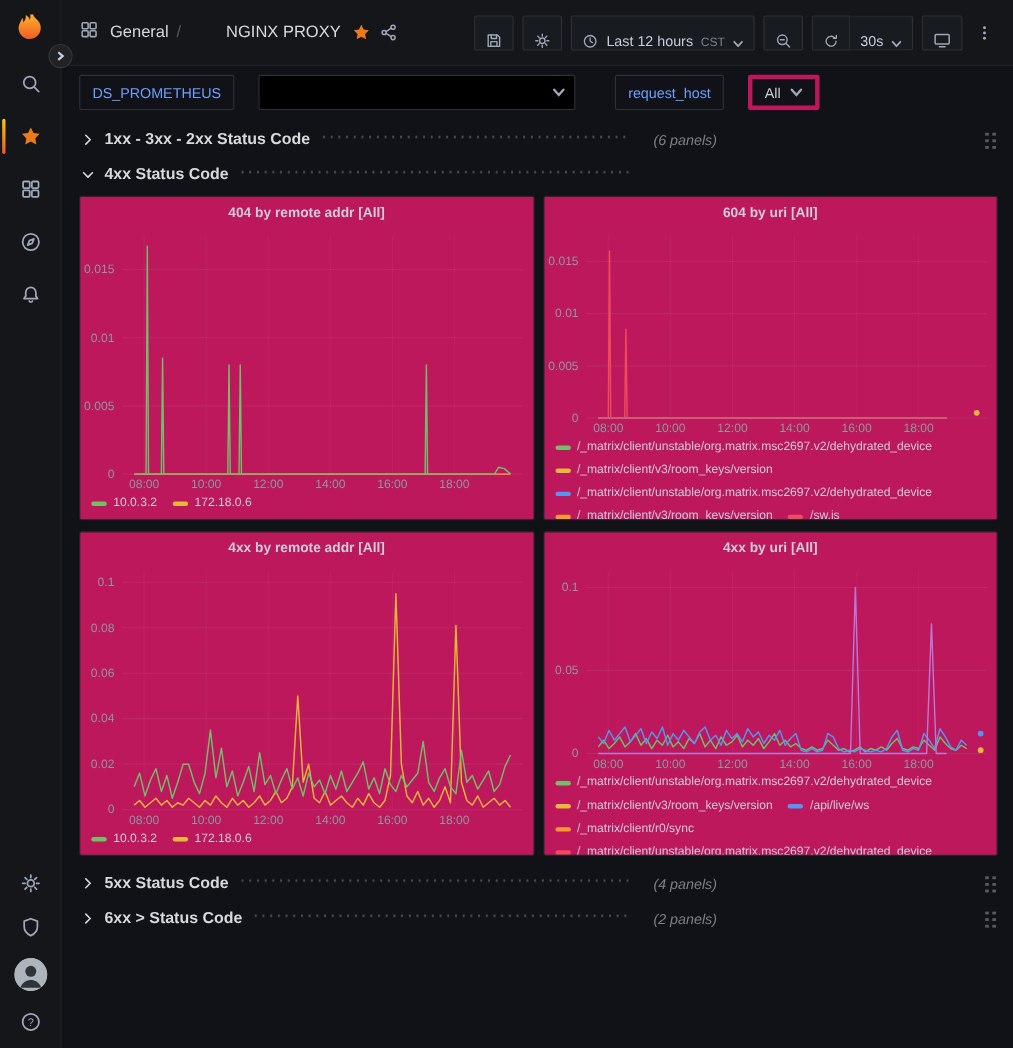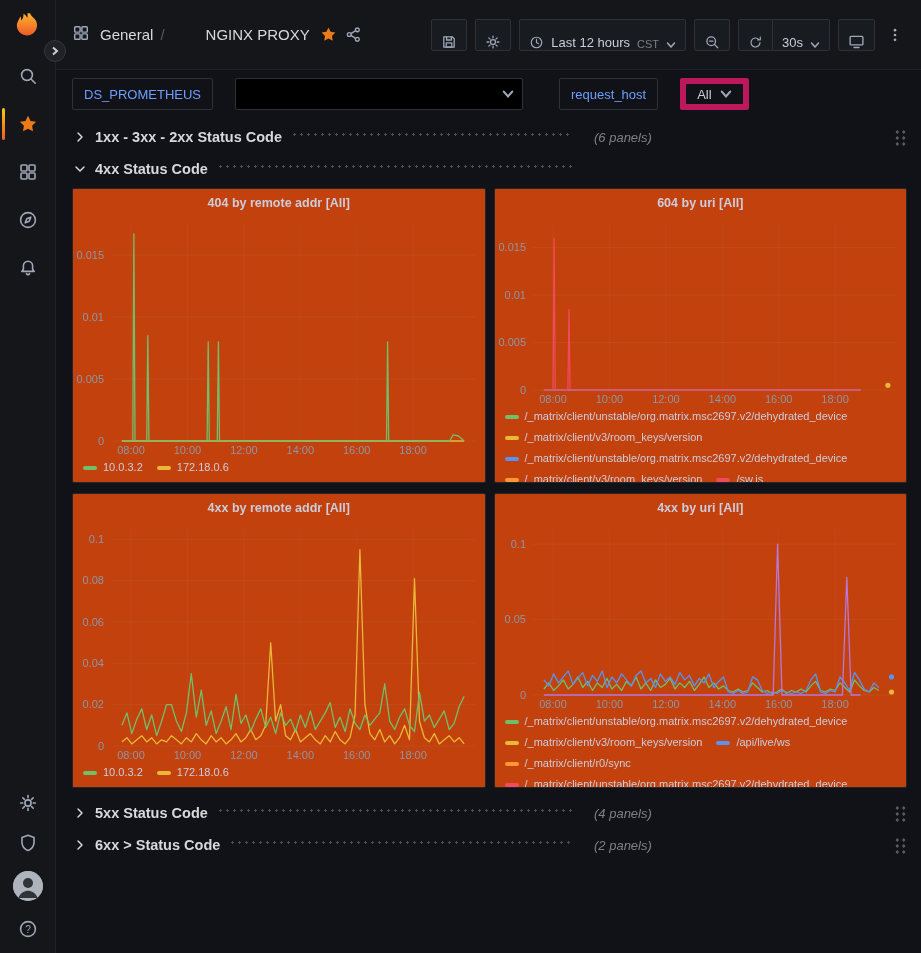--- a/index.html
+++ b/index.html
@@ -31,21 +31,21 @@
   .nav-toggle {
     position:absolute; left:44px; top:40px; width:22px; height:22px; border-radius:50%;
     background:#202226; border:1px solid #34383d; display:flex; align-items:center; justify-content:center;
     z-index:6; cursor:pointer;
   }
   .nav-toggle svg { stroke:#c7d0d9; fill:none; stroke-width:2; }
 
   
   .main { position:absolute; left:56px; top:0; width:865px; height:953px; }
   .topbar {
-    height:70px; display:flex; align-items:center; padding:0 14px 0 16px;
+    height:60px; display:flex; align-items:center; padding:0 14px 0 16px;
     border-bottom:1px solid #202226; background:#141619;
   }
   .crumb-icon svg, .ghost svg { stroke:#9fa7b8; fill:none; stroke-width:1.6; stroke-linecap:round; stroke-linejoin:round; }
   .crumb-section { font-size:15px; color:#d8d9da; margin-left:10px; cursor:pointer; }
   .crumb-sep { color:#55595e; margin:0 7px; font-size:15px; }
   .crumb-title { font-size:15px; color:#d8d9da; font-weight:500; cursor:pointer;margin-left:34px; }
   .ghost { background:none; border:none; padding:4px; display:flex; align-items:center; cursor:pointer; }
   .tb {
     height:32px; min-width:32px; display:flex; align-items:flex-end; justify-content:center; gap:7px;
     padding:0 9px; background:#181b1f; border:1px solid #2c3235; border-radius:2px;
@@ -65,21 +65,21 @@
     height:32px; display:flex; align-items:center; padding:0 11px;
     border:1px solid #2c3235; border-radius:2px; background:#111217;
     color:#6e9fff; font-size:13px; cursor:pointer; white-space:nowrap;
   }
   .var-black {
     width:288px; height:32px; background:#000; border:1px solid #2c3235; border-radius:2px;
     display:flex; align-items:center; justify-content:flex-end; padding-right:8px; cursor:pointer;
   }
   .var-select {
     height:32px; display:flex; align-items:center; gap:8px; padding:0 11px;
-    border:6px solid #be185d; border-radius:2px; background:#111217;
+    border:4px solid #be185d; border-radius:2px; background:#111217;
     color:#ccccdc; font-size:13px; cursor:pointer;
   }
   .var-black svg, .var-select svg { stroke:#9fa7b8; fill:none; stroke-width:1.8; stroke-linecap:round; }
 
   
   .content { padding:0 14px 0 16px; }
   .row-header { display:flex; align-items:center; height:30px; margin:2px 0; position:relative; cursor:pointer; }
   .row-header svg.rchev { stroke:#d8d9da; fill:none; stroke-width:1.8; stroke-linecap:round; stroke-linejoin:round; flex:none; }
   .row-left { display:flex; align-items:center; width:486px; }
   .row-title { font-size:14.5px; font-weight:700; color:#d8d9da; margin-left:7px; white-space:nowrap; }
@@ -89,21 +89,21 @@
     background-size:7px 3px; background-repeat:repeat-x;
   }
   .row-count { font-style:italic; color:#7b8087; font-size:13px; margin-left:20px; white-space:nowrap; }
   .drag {
     position:absolute; right:0; top:7px; width:13px; height:18px; cursor:grab;
     background-image:radial-gradient(circle,#565b61 1.5px,transparent 1.7px);
     background-size:6.5px 6px;
   }
   .panel-grid { display:grid; grid-template-columns:1fr 1fr; gap:8px; margin:4px 0 10px; }
   .panel {
-    background:#c2410c; border:1px solid #23262b; border-radius:2px;
+    background:#be185d; border:1px solid #23262b; border-radius:2px;
     height:295px; display:flex; flex-direction:column; overflow:hidden;
   }
   .panel-title {
     height:27px; flex:none; display:flex; align-items:center; justify-content:center;
     font-size:12.5px; font-weight:600; color:#ccccdc; cursor:pointer;
   }
   .chart { flex:1 1 auto; min-height:190px; }
   .legend {
     padding:0 10px 4px; display:flex; flex-wrap:wrap; column-gap:14px;
     font-size:11px; color:#ccccdc; line-height:21px; overflow:hidden;

